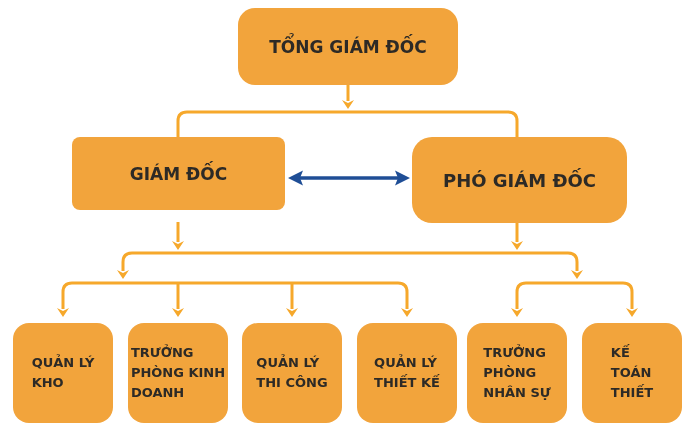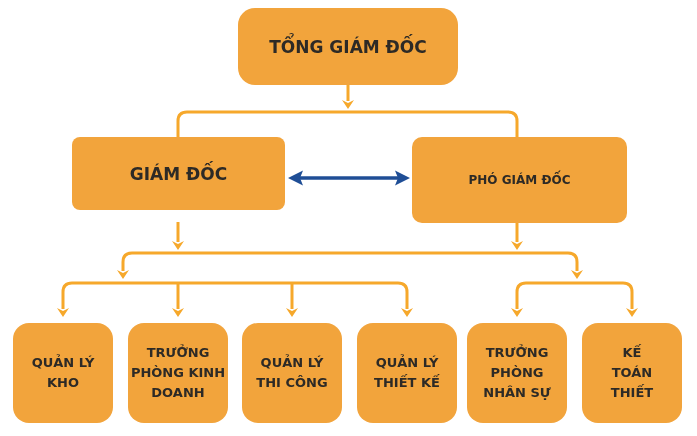--- a/index.html
+++ b/index.html
@@ -20,26 +20,26 @@
   .wires{position:absolute;left:0;top:0;width:697px;height:436px;}
   .wires path.stem{fill:none;stroke:var(--wire);stroke-width:3;}
   .wires path.head{fill:var(--wire);stroke:none;}
   .wires .blue-stem{fill:none;stroke:var(--blue);stroke-width:3.5;}
   .wires .blue-head{fill:var(--blue);stroke:none;}
   .node{
     position:absolute;
     background:var(--node-fill);
     color:var(--node-text);
     display:flex;align-items:center;justify-content:center;
-    text-align:center;font-weight:bold;
+    text-align:left;font-weight:bold;
   }
   .node-label{white-space:pre-line;}
   .lvl1{left:238px;top:8px;width:220px;height:77px;border-radius:17px;font-size:17px;}
   .lvl2a{left:72px;top:137px;width:213px;height:73px;border-radius:8px;font-size:17px;}
-  .lvl2b{left:412px;top:137px;width:215px;height:86px;border-radius:10px;font-size:12px;}
+  .lvl2b{left:412px;top:137px;width:215px;height:86px;border-radius:20px;font-size:18px;}
   .lvl3{top:323px;width:100px;height:100px;border-radius:16px;font-size:13px;line-height:1.55;}
   .n-warehouse{left:13px;}
   .n-sales{left:128px;}
   .n-construction{left:242px;}
   .n-design{left:357px;}
   .n-hr{left:467px;}
   .n-accounting{left:582px;}
 </style>
 </head>
 <body>

